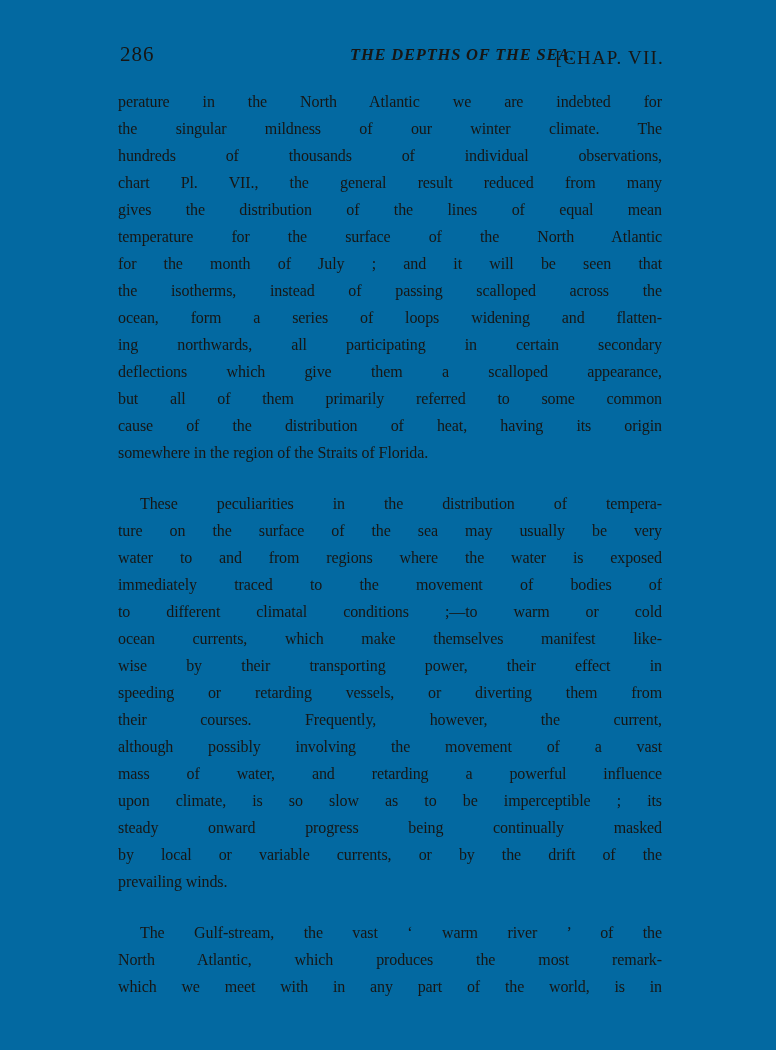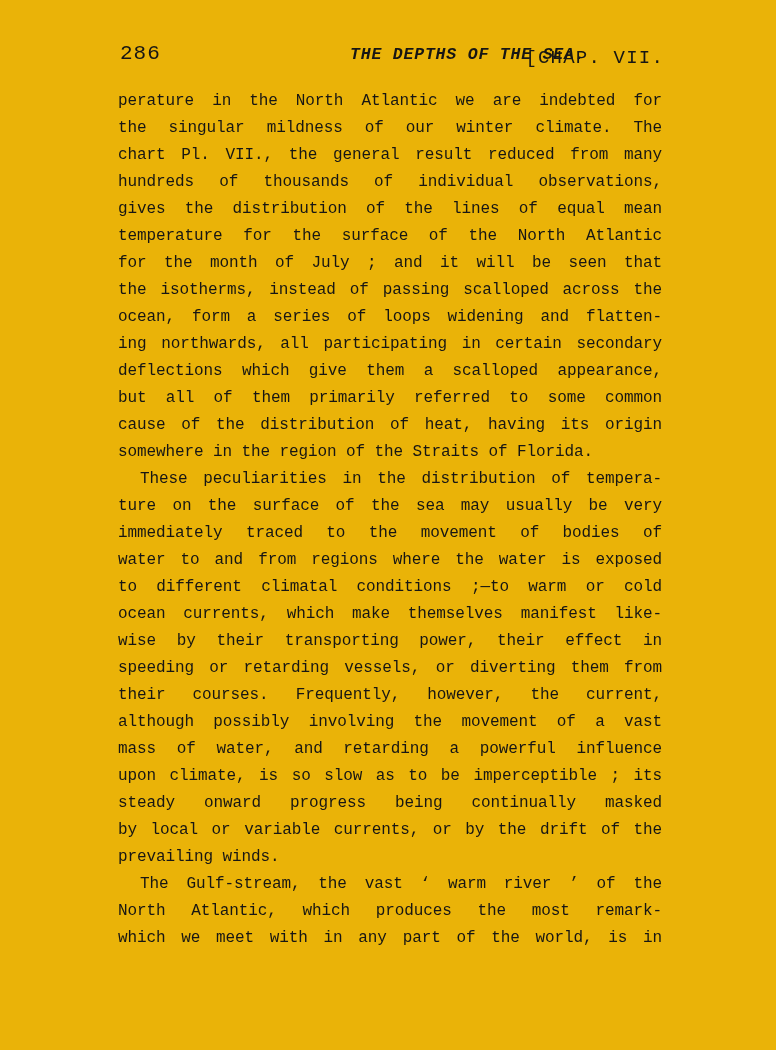--- a/index.html
+++ b/index.html
@@ -4,23 +4,23 @@
 <style>
   html, body {
     margin: 0;
     padding: 0;
     background: #e8e8e8;
   }
   .page {
     position: relative;
     width: 776px;
     height: 1050px;
-    background: #eab308;
+    background: #0369a1;
     color: #171614;
-    font-family: Liberation Mono, monospace;
+    font-family: Liberation Serif, serif;
     overflow: hidden;
   }
   
   .header {
     position: absolute;
     top: 42px;
     left: 118px;
     width: 546px;
     height: 28px;
   }
@@ -67,53 +67,54 @@
     text-align: justify;
     text-align-last: justify;
     max-height: 27px;
     overflow: hidden;
   }
   .line-last {
     text-align-last: left;
   }
   .line-indent {
     text-indent: 22px;
+    margin-top: 24px;
   }
 </style>
 </head>
 <body>
 
 <div class="page">
   <div class="header">
     <span class="page-number">286</span>
     <span class="running-title">THE DEPTHS OF THE SEA.</span>
     <span class="chapter-label">[CHAP. VII.</span>
   </div>
   <div class="body-text">
       <div class="paragraph">
         <div class="line">perature in the North Atlantic we are indebted for</div>
         <div class="line">the singular mildness of our winter climate.  The</div>
+        <div class="line">hundreds of thousands of individual observations,</div>
         <div class="line">chart Pl. VII., the general result reduced from many</div>
-        <div class="line">hundreds of thousands of individual observations,</div>
         <div class="line">gives the distribution of the lines of equal mean</div>
         <div class="line">temperature for the surface of the North Atlantic</div>
         <div class="line">for the month of July ; and it will be seen that</div>
         <div class="line">the isotherms, instead of passing scalloped across the</div>
         <div class="line">ocean, form a series of loops widening and flatten-</div>
         <div class="line">ing northwards, all participating in certain secondary</div>
         <div class="line">deflections which give them a scalloped appearance,</div>
         <div class="line">but all of them primarily referred to some common</div>
         <div class="line">cause of the distribution of heat, having its origin</div>
         <div class="line line-last">somewhere in the region of the Straits of Florida.</div>
       </div>
       <div class="paragraph">
         <div class="line line-indent">These peculiarities in the distribution of tempera-</div>
         <div class="line">ture on the surface of the sea may usually be very</div>
+        <div class="line">water to and from regions where the water is exposed</div>
         <div class="line">immediately traced to the movement of bodies of</div>
-        <div class="line">water to and from regions where the water is exposed</div>
         <div class="line">to different climatal conditions ;—to warm or cold</div>
         <div class="line">ocean currents, which make themselves manifest like-</div>
         <div class="line">wise by their transporting power, their effect in</div>
         <div class="line">speeding or retarding vessels, or diverting them from</div>
         <div class="line">their courses.  Frequently, however, the current,</div>
         <div class="line">although possibly involving the movement of a vast</div>
         <div class="line">mass of water, and retarding a powerful influence</div>
         <div class="line">upon climate, is so slow as to be imperceptible ; its</div>
         <div class="line">steady onward progress being continually masked</div>
         <div class="line">by local or variable currents, or by the drift of the</div>

